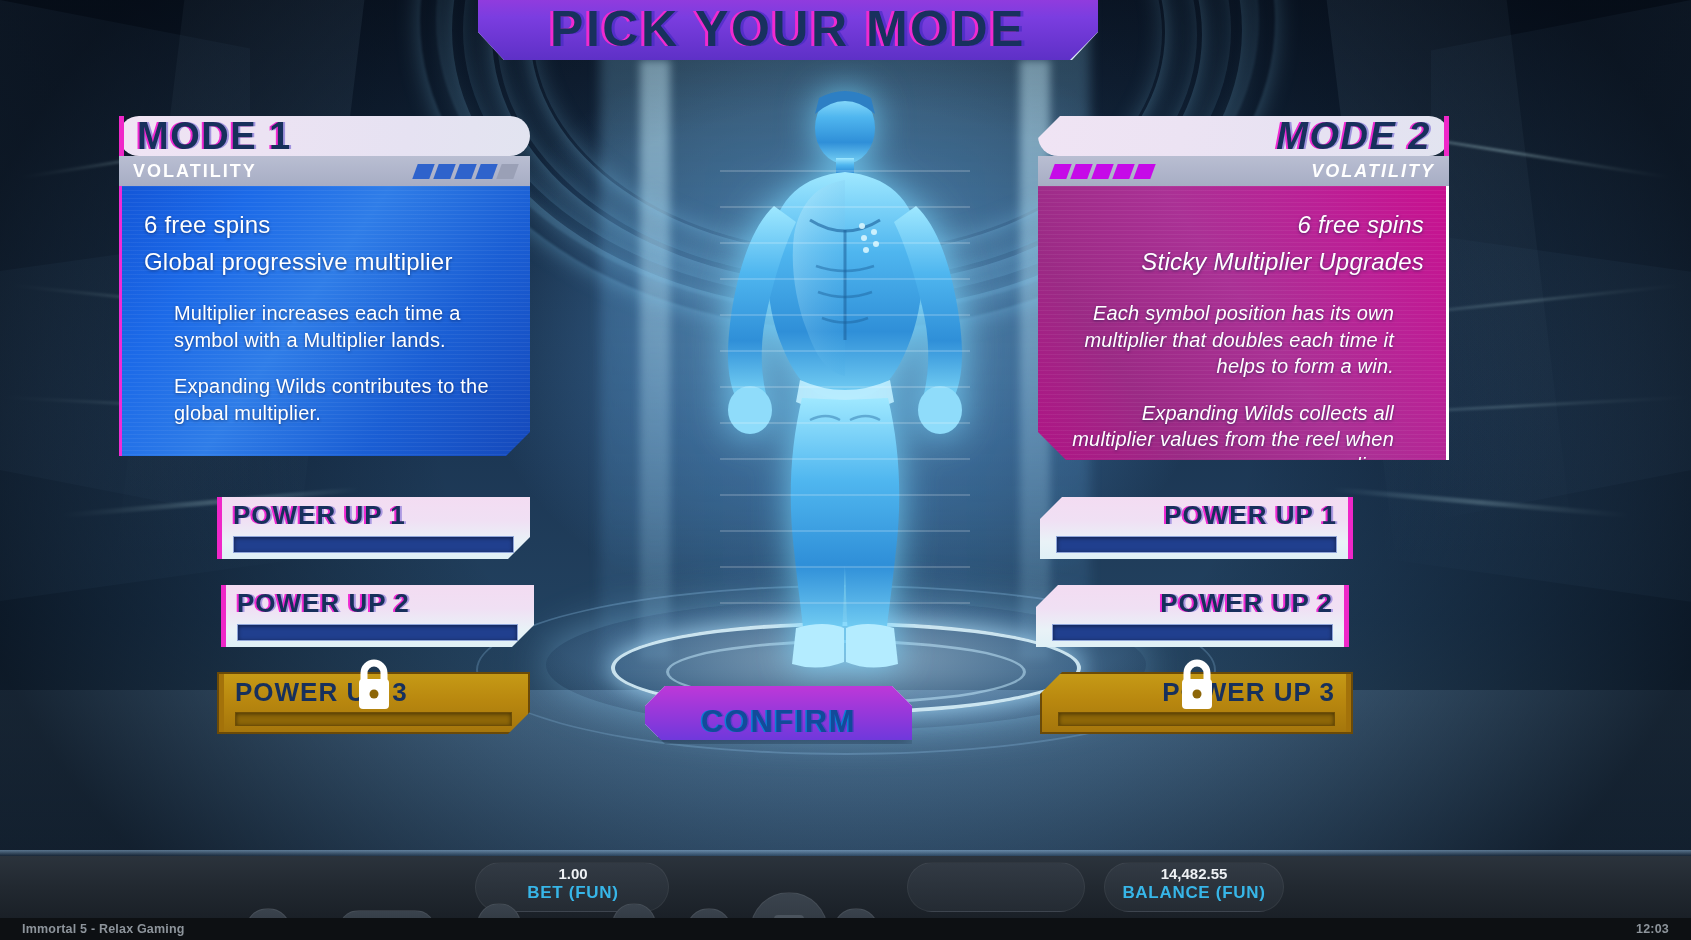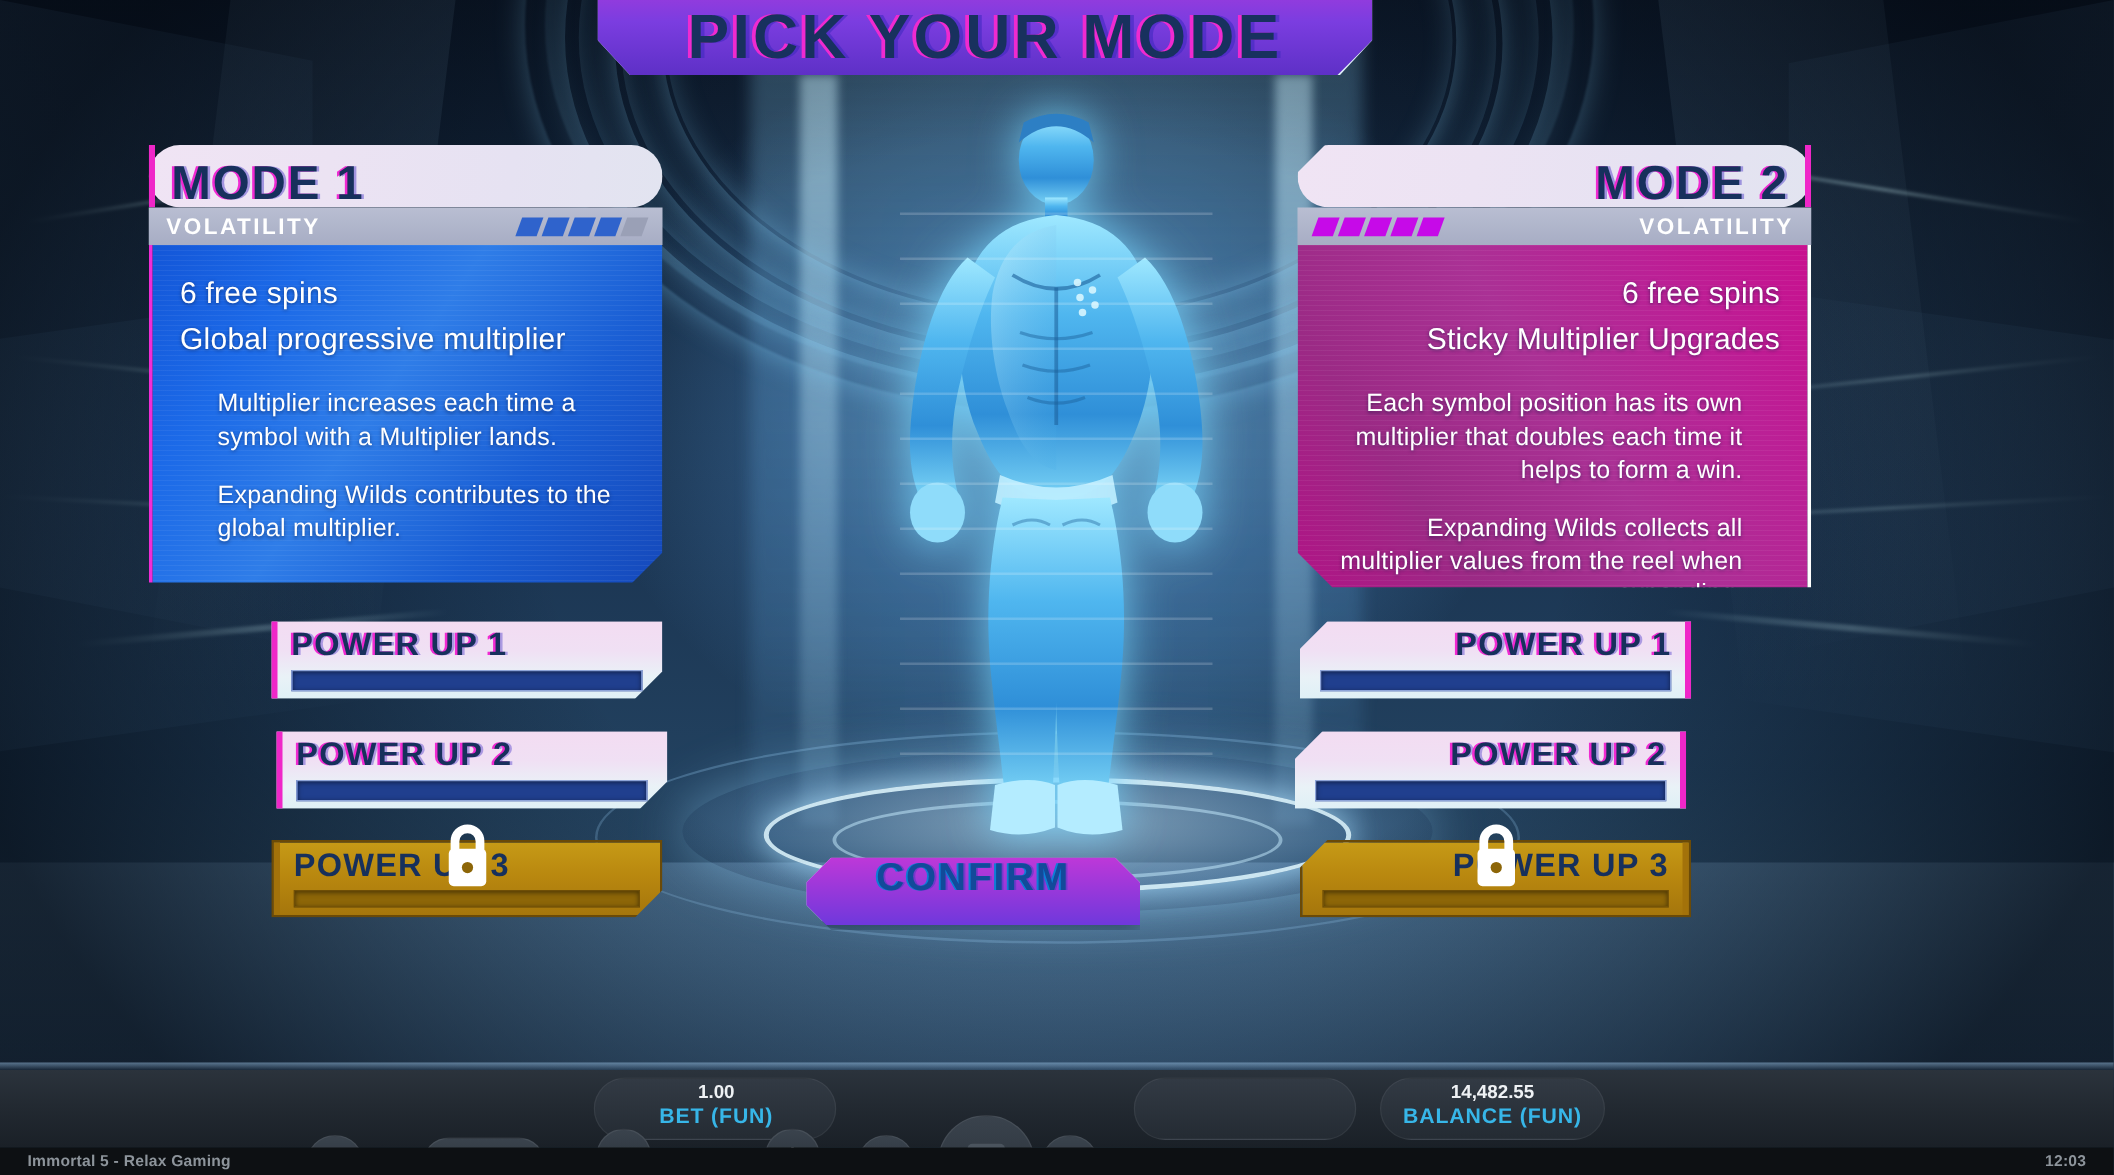--- a/index.html
+++ b/index.html
@@ -93,26 +93,26 @@
     z-index:-1; }
   .title-text {
     font-size:50px; font-weight:bold; letter-spacing:2.5px; color:#18315e;
     text-shadow:-3px 0 0 #ef2ad0, 3px 0 0 rgba(60,40,190,.55);
     white-space:nowrap; line-height:1;
   }
 
   
   .mode { position:absolute; top:116px; width:411px; }
   .mode-left  { left:119px; }
-  .mode-right { left:1038px; }
+  .mode-right { left:1038px;font-style:italic; }
 
   .mode-head {
-    position:relative; height:50px;
+    position:relative; height:40px;
     background:linear-gradient(100deg,#f0e4f4 0%,#ece3f3 35%,#e6e2f2 70%,#e2e4f0 100%);
-    display:flex; align-items:flex-end;border-radius:25px;
+    display:flex; align-items:center;border-radius:25px;
   }
   .mode-left  .mode-head { padding-left:18px; justify-content:flex-start;
     clip-path:polygon(0 0, 411px 0, 411px 50px, 0 50px); }
   .mode-right .mode-head { padding-right:18px; justify-content:flex-end;
     clip-path:polygon(22px 0, 411px 0, 411px 50px, 0 50px, 0 22px); }
   .mode-head::before{ content:""; position:absolute; top:0; bottom:0; width:5px;
     background:#ef27c8; }
   .mode-left  .mode-head::before{ left:0; }
   .mode-right .mode-head::before{ right:0; }
   .mode-title {
@@ -204,21 +204,21 @@
   
   .pu-r1 { left:1040px; top:497px; }
   .pu-r2 { left:1036px; top:585px; }
   .pu-r3 { left:1040px; top:672px; }
 
   
   .confirm {
     position:absolute; left:645px; top:686px; width:267px; height:51px;
     background:linear-gradient(180deg,#f0d9f2 0%,#eee2f5 45%,#e6f3fa 78%,#dff1f8 100%);
     clip-path:polygon(20px 0, 247px 0, 267px 20px, 267px 58px, 20px 58px, 0 38px, 0 20px);
-    display:flex; align-items:flex-start; justify-content:center;
+    display:flex; align-items:flex-end; justify-content:center;
     box-shadow:0 5px 18px rgba(5,15,35,.5);
   }
   .confirm::before{ content:""; position:absolute; inset:-3px;
     background:linear-gradient(180deg,#c238d8,#6f38dc);
     clip-path:polygon(21px 0, 250px 0, 273px 23px, 273px 64px, 21px 64px, 0 41px, 0 21px);
     z-index:-1; }
   .confirm-text{
     font-size:31px; font-weight:bold; letter-spacing:1.5px; color:#124a9a; line-height:1;
     text-shadow:-1.5px 0 0 #0c7fd6, 1.5px 0 0 rgba(40,60,180,.4);
   }

